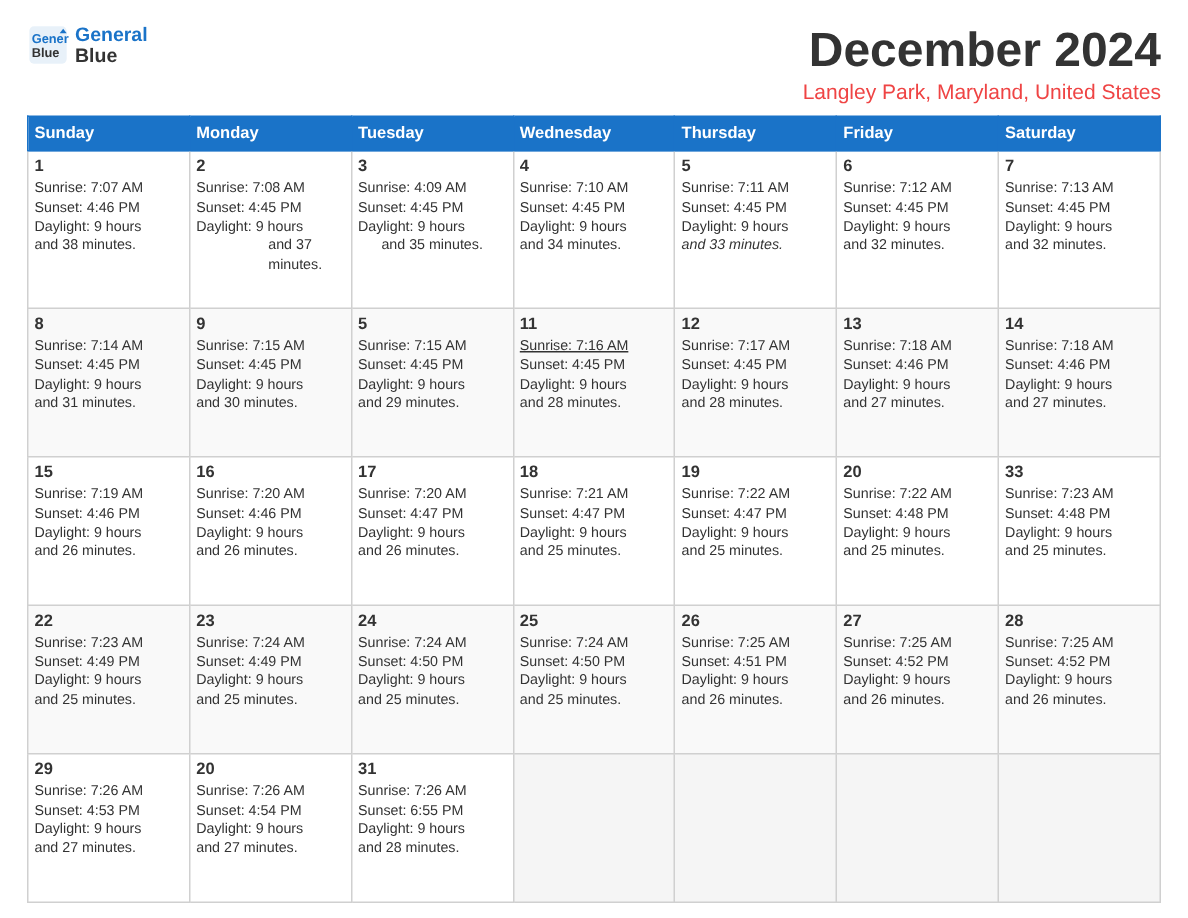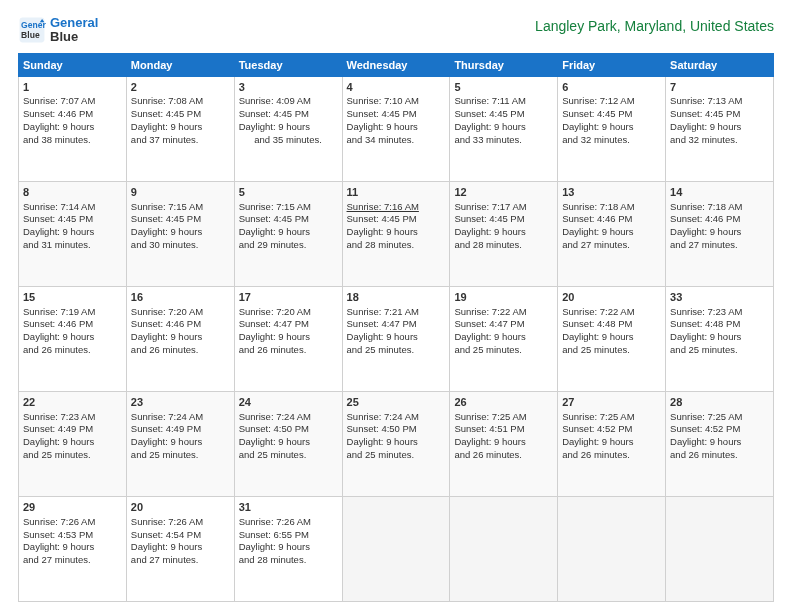--- a/index.html
+++ b/index.html
@@ -36,21 +36,21 @@
       text-align: right;
     }
     .month-title {
       font-size: 32px;
       font-weight: bold;
       color: #333;
       line-height: 1.1;
     }
     .location {
       font-size: 14px;
-      color: #15803d;
+      color: #ef4444;
       margin-top: 2px;
     }
     .calendar {
       flex: 1;
       border-collapse: collapse;
       width: 100%;
       font-size: 9.5px;
     }
     .calendar th {
       background: #1a73c8;
@@ -95,20 +95,21 @@
         <text x="4" y="16" font-size="11" font-weight="bold" fill="#1a73c8">General</text>
         <text x="4" y="28" font-size="11" font-weight="bold" fill="#333">Blue</text>
         <polygon points="28,8 34,8 31,4" fill="#1a73c8"></polygon>
       </svg>
       <div>
         <div style="font-size:13px;font-weight:bold;color:#1a73c8;line-height:1.1">General</div>
         <div style="font-size:13px;font-weight:bold;color:#333;line-height:1.1">Blue</div>
       </div>
     </div>
     <div class="title-block">
+      <div class="month-title">December 2024</div>
       <div class="location">Langley Park, Maryland, United States</div>
     </div>
   </div>
 
   <table class="calendar">
     <thead>
       <tr>
       <th>Sunday</th>
           <th>Monday</th>
           <th>Tuesday</th>
@@ -125,42 +126,42 @@
             <span style="display: block;">Sunrise: 7:07 AM</span>
             <span style="display: block;">Sunset: 4:46 PM</span>
             <span style="display: block;">Daylight: 9 hours</span>
             <span style="display: block;">and 38 minutes.</span>
           </td>
           <td>
             <span class="day-num">2</span>
             <span style="display: block;">Sunrise: 7:08 AM</span>
             <span style="display: block;">Sunset: 4:45 PM</span>
             <span style="display: block;">Daylight: 9 hours</span>
-            <span style="display: block;">and 37 minutes.</span>
+            <span style="display: block; margin-left: 48px;">and 37 minutes.</span>
           </td>
           <td>
             <span class="day-num">3</span>
             <span style="display: block;">Sunrise: 4:09 AM</span>
             <span style="display: block;">Sunset: 4:45 PM</span>
             <span style="display: block;">Daylight: 9 hours</span>
             <span style="display: block; text-align: center;">and 35 minutes.</span>
           </td>
           <td>
             <span class="day-num">4</span>
             <span style="display: block;">Sunrise: 7:10 AM</span>
             <span style="display: block;">Sunset: 4:45 PM</span>
             <span style="display: block;">Daylight: 9 hours</span>
             <span style="display: block;">and 34 minutes.</span>
           </td>
           <td>
             <span class="day-num">5</span>
             <span style="display: block;">Sunrise: 7:11 AM</span>
             <span style="display: block;">Sunset: 4:45 PM</span>
             <span style="display: block;">Daylight: 9 hours</span>
-            <span style="display: block;">and 33 minutes.</span>
+            <span style="display: block; font-style: italic;">and 33 minutes.</span>
           </td>
           <td>
             <span class="day-num">6</span>
             <span style="display: block;">Sunrise: 7:12 AM</span>
             <span style="display: block;">Sunset: 4:45 PM</span>
             <span style="display: block;">Daylight: 9 hours</span>
             <span style="display: block;">and 32 minutes.</span>
           </td>
           <td>
             <span class="day-num">7</span>

